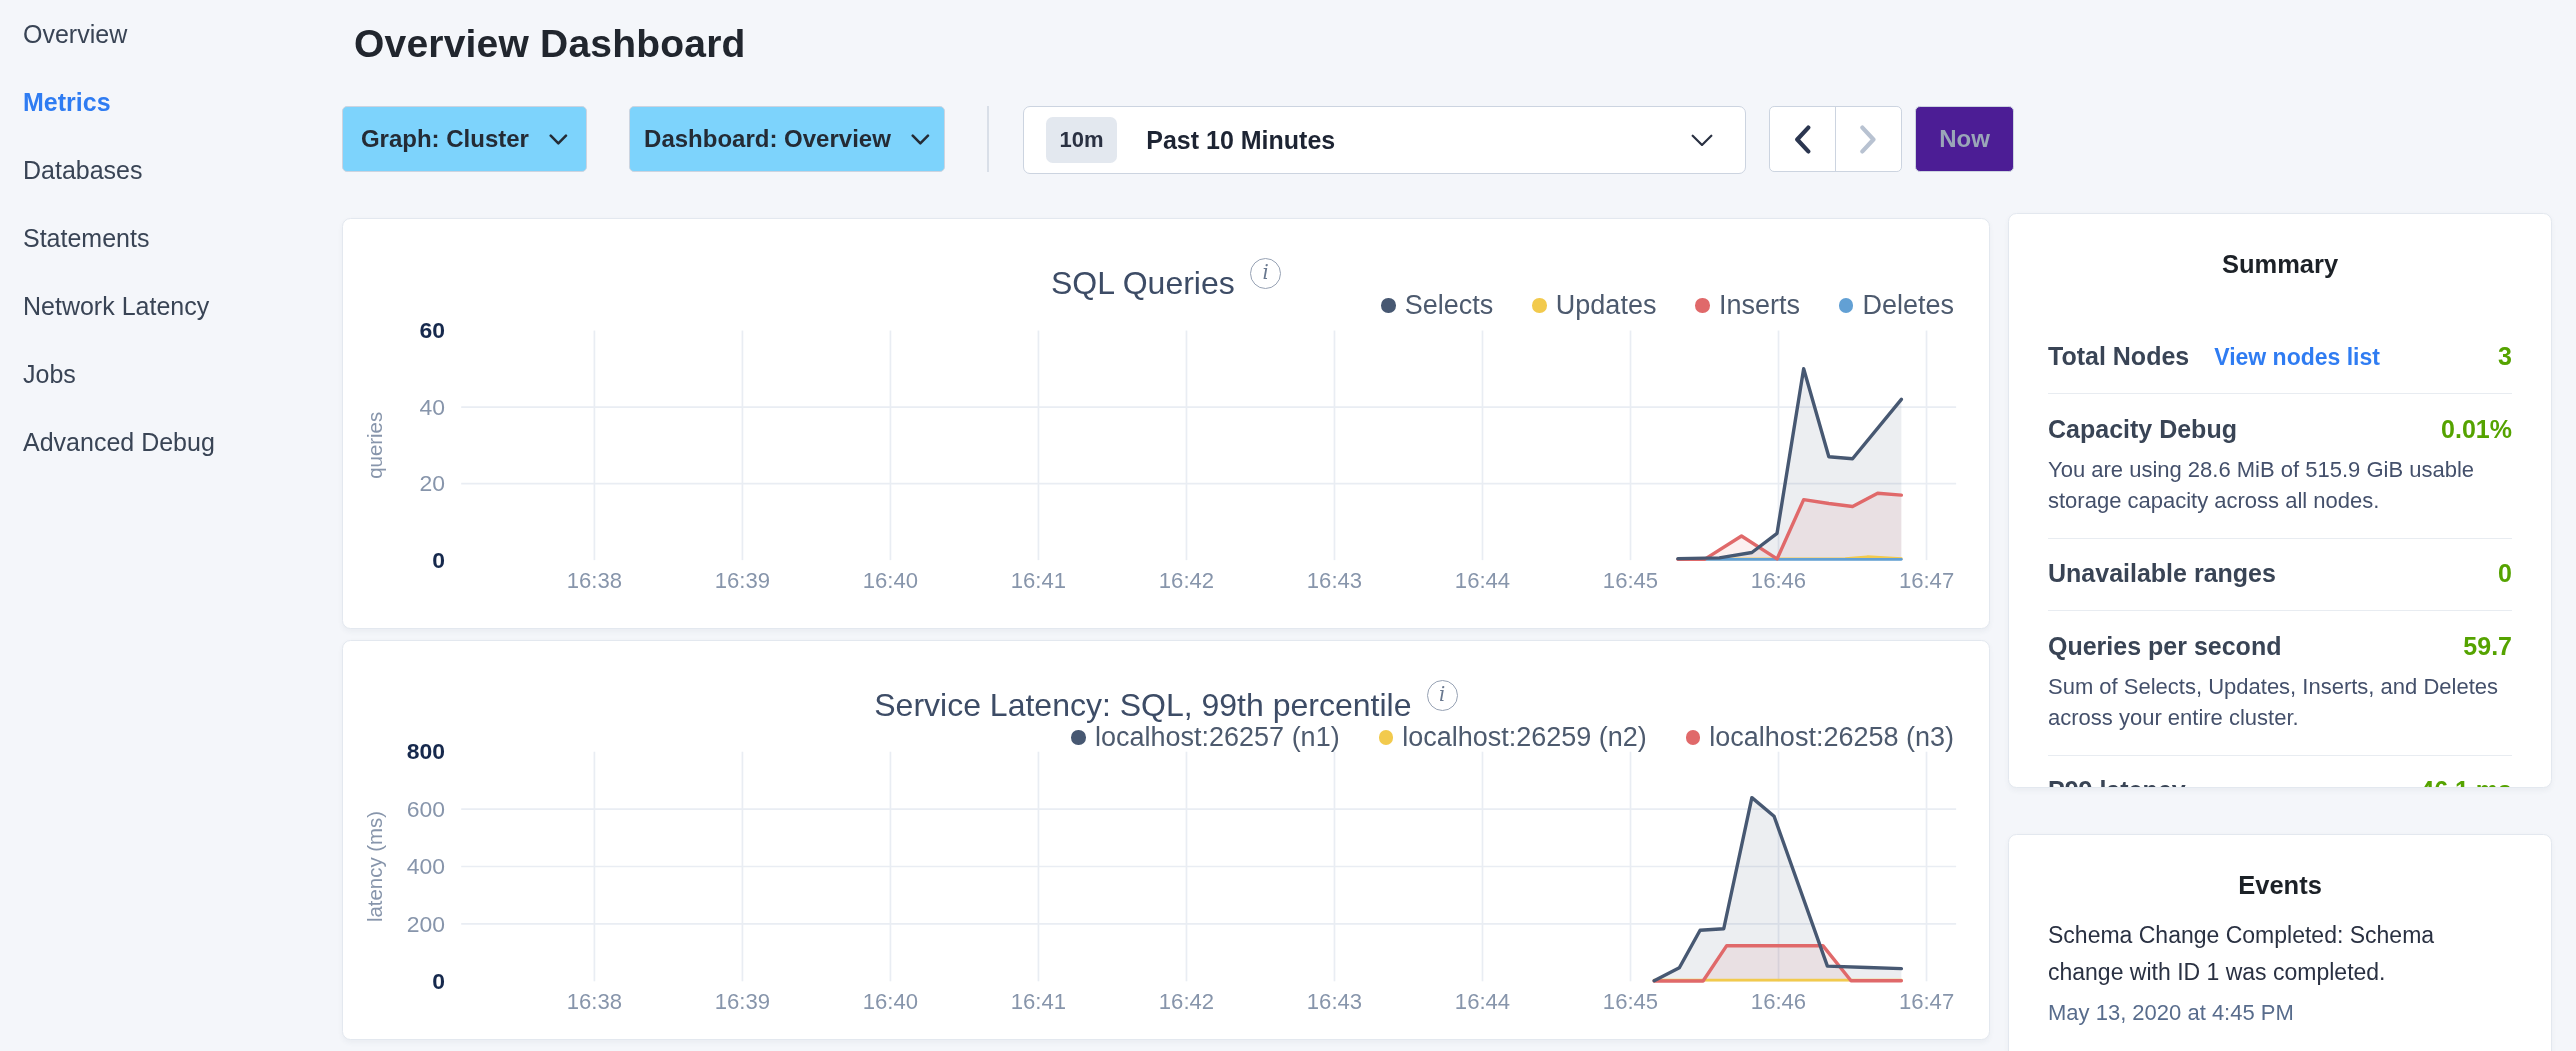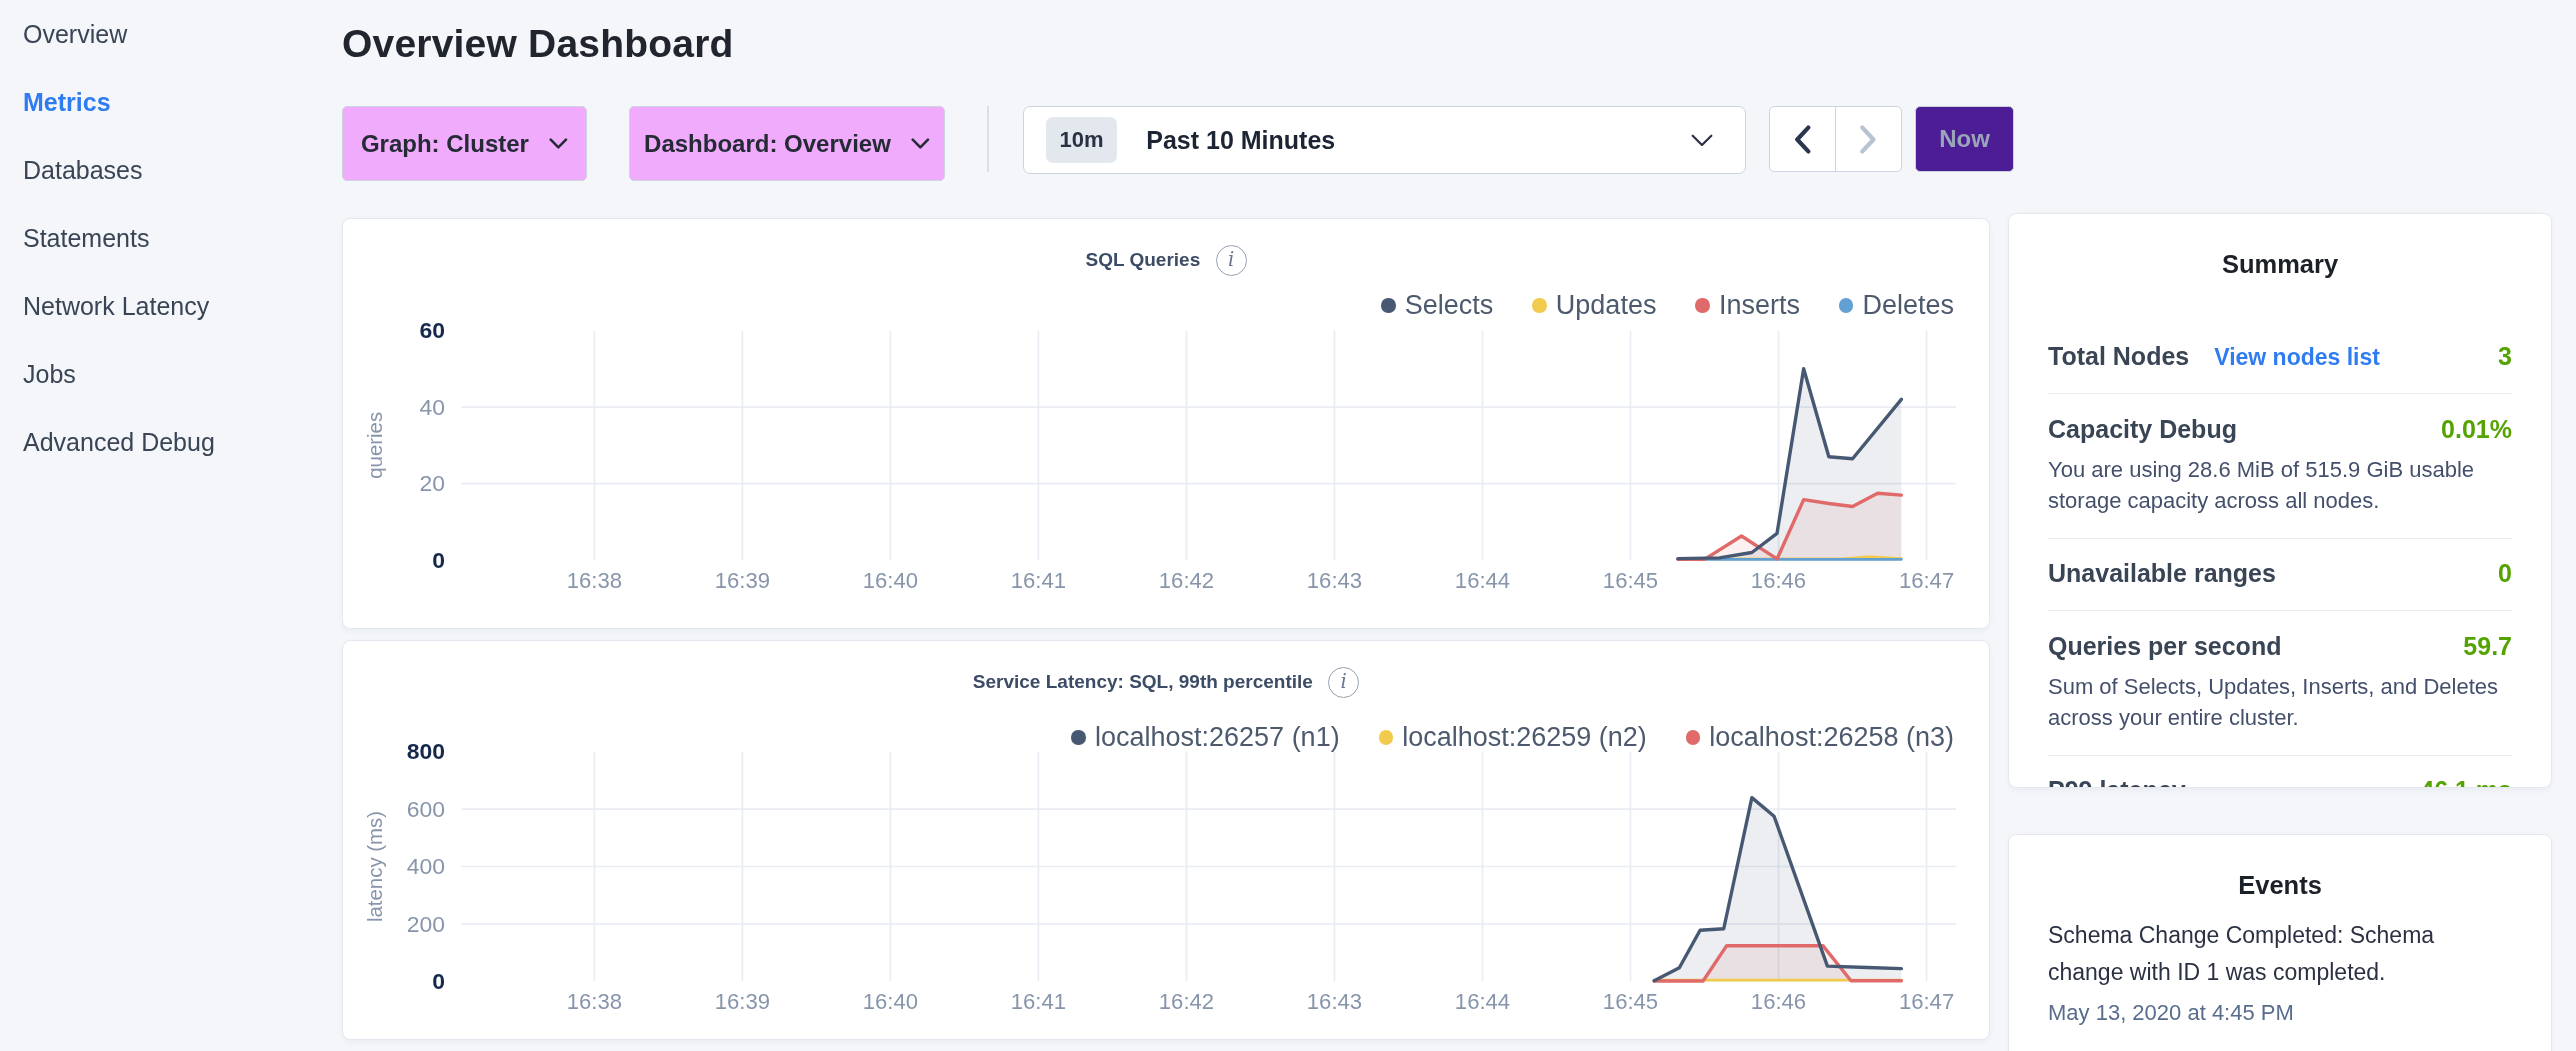--- a/index.html
+++ b/index.html
@@ -12,24 +12,24 @@
     -webkit-font-smoothing:antialiased;
   }
 
   
   .sidebar { position:absolute; left:0; top:0; width:342px; height:100%; padding:18.7px 0 0 23px; }
   .nav-item { font-size:25px; line-height:31px; margin-bottom:37px; color:#394455; cursor:pointer; }
   .nav-item.active { color:#2f7cf2; font-weight:700; }
 
   
   .main { position:absolute; left:342px; top:0; width:1648px; }
-  .page-title { position:absolute; left:0; top:22px; font-size:39px; font-weight:700; color:#21262e; letter-spacing:0.2px; }
+  .page-title { position:absolute; left:12px; top:22px; font-size:39px; font-weight:700; color:#21262e; letter-spacing:0.2px; }
   .controls { position:absolute; left:0; top:106px; height:68px; width:1648px; }
   .dropdown {
-    position:absolute; top:0; height:75px; background:#f0abfc;
+    position:absolute; top:0; height:66px; background:#7dd3fc;
     border:1.7px solid #ccd4e0; border-radius:5.1px;
     display:flex; align-items:center; justify-content:center; gap:20.4px;
     font-size:24px; font-weight:700; color:#242b35; cursor:pointer;
   }
   .dd-graph { left:0; width:245px; }
   .dd-dashboard { left:287px; width:316px; }
   .v-divider { position:absolute; left:645px; top:0; width:1.7px; height:66px; background:#d9dfe8; }
   .time-select {
     position:absolute; left:681px; top:0; width:723px; height:68px; background:#fff;
     border:1.7px solid #ccd4e0; border-radius:7px; display:flex; align-items:center; cursor:pointer;
@@ -52,21 +52,21 @@
   }
 
   
   .card { position:absolute; background:#fff; border:1.7px solid #e3e8ef; border-radius:8.5px; box-shadow:0 2.6px 5.1px rgba(60,70,90,.05); }
   #chart-card-1 { left:342px; top:218px; width:1648px; height:411px; }
   #chart-card-2 { left:342px; top:640px; width:1648px; height:400px; }
   #summary-card  { left:2008px; top:213px; width:544px; height:575px; overflow:hidden; }
   #events-card   { left:2008px; top:834px; width:544px; height:408px; overflow:hidden; }
 
   .chart-title-row { position:absolute; left:0; top:25.5px; width:100%; display:flex; align-items:center; justify-content:center; gap:15.3px; }
-  .chart-title { font-size:19px; font-weight:700; color:#3d4c66; }
+  .chart-title { font-size:32px; font-weight:400; color:#3d4c66;margin-top:20px; }
   .info-icon {
     width:31px; height:31px; border:1.7px solid #97a2b4; border-radius:50%;
     display:flex; align-items:center; justify-content:center; cursor:pointer;
   }
   .info-glyph { font-family:"DejaVu Serif", serif; font-style:italic; font-size:19.6px; color:#69788f; line-height:1; }
   .legend { position:absolute; right:35px; display:flex; gap:39px; }
   .legend-item { display:flex; align-items:center; gap:9px; font-size:27px; color:#4d5a6e; }
   .legend-dot { width:14.5px; height:14.5px; border-radius:50%; }
   .chart-svg { position:absolute; left:0; top:0; }
   .chart-svg text { font-family:"Liberation Sans", sans-serif; }

